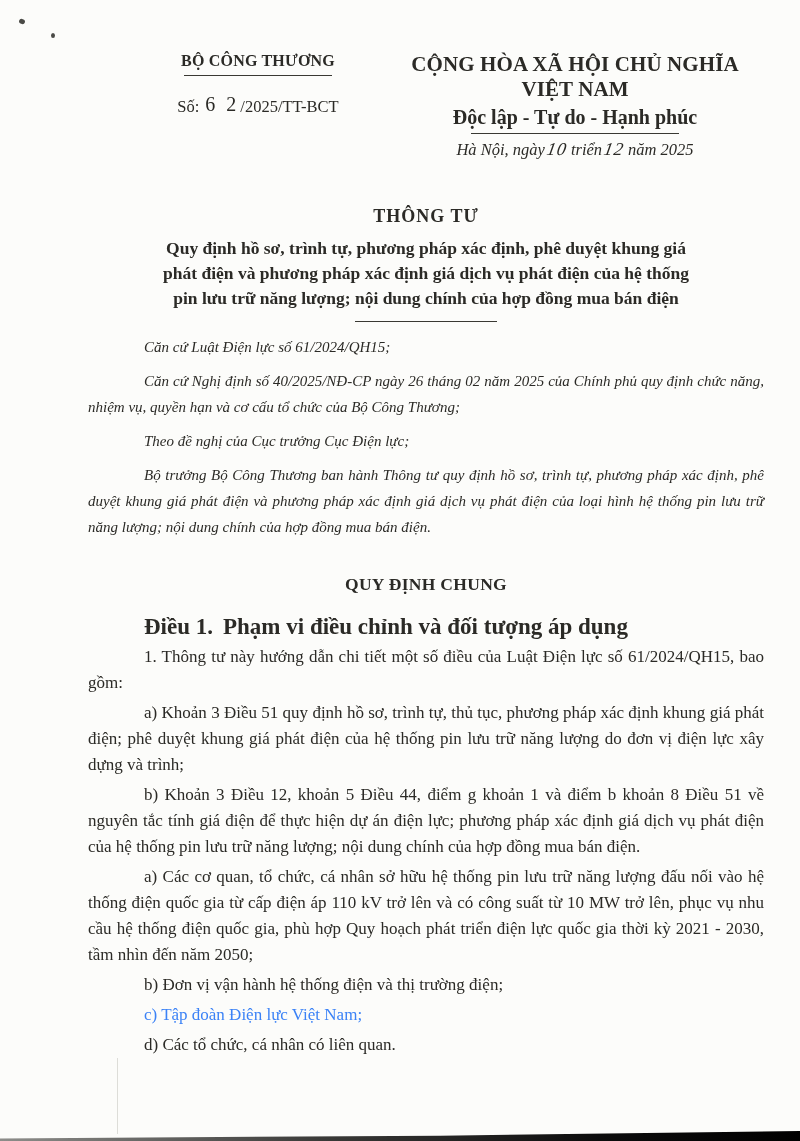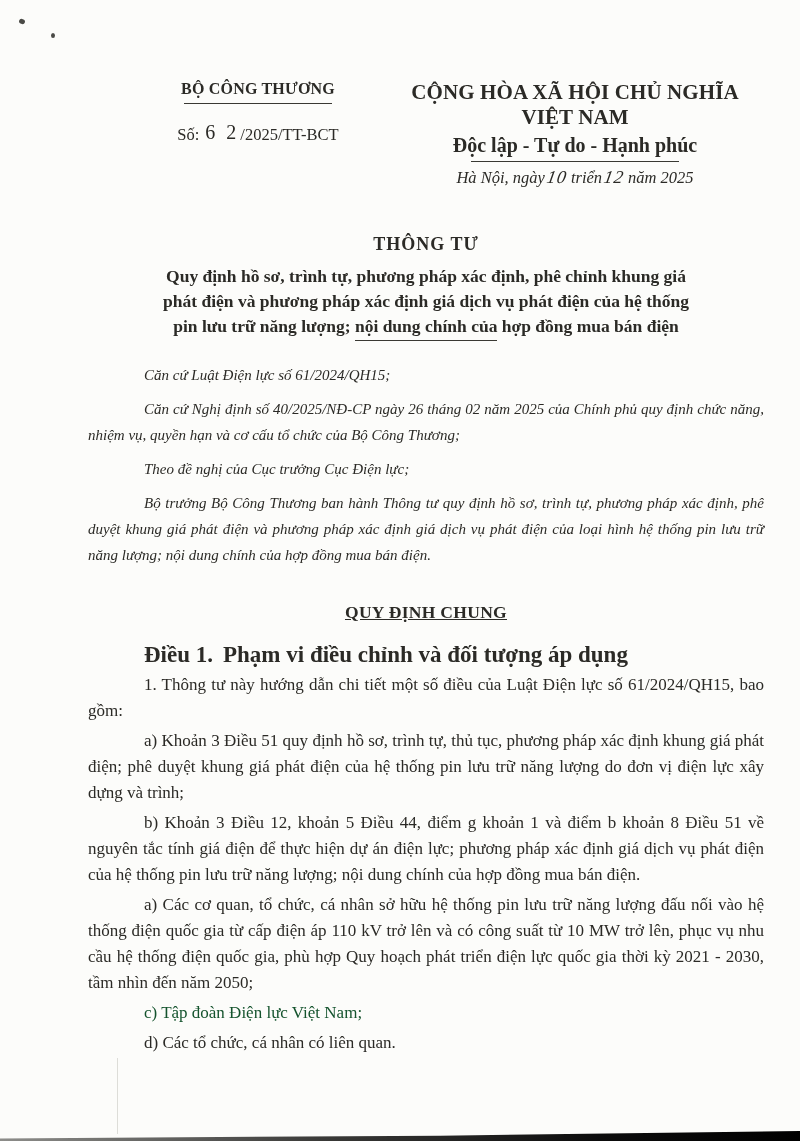--- a/index.html
+++ b/index.html
@@ -16,55 +16,55 @@
   .speck{position:absolute;background:#4a4a46;border-radius:50%;}
   .speck.s1{left:19px;top:19px;width:6px;height:5px;transform:rotate(20deg);}
   .speck.s2{left:51px;top:33px;width:4px;height:5px;}
   .fold-line{position:absolute;left:117px;top:1058px;width:1px;height:76px;background:#ddddd8;}
   .bottom-bar{
     position:absolute;left:0;bottom:0;width:100%;height:14px;
     background:linear-gradient(90deg,#8d8d8a,#3a3a38 40%,#0c0c0c 75%,#000);
     clip-path:polygon(0 82%, 55% 62%, 100% 28%, 100% 100%, 0 100%);
   }
   
-  .content{position:absolute;top:80px;left:88px;width:676px;}
+  .content{position:absolute;top:52px;left:88px;width:676px;}
   .doc-header{display:flex;justify-content:space-between;align-items:flex-start;}
   .h-left{width:240px;margin-left:50px;text-align:center;flex:none;}
   .h-right{width:378px;text-align:center;flex:none;}
   .org{font-weight:bold;font-size:16px;letter-spacing:0.2px;}
   .org-underline{width:148px;border-top:1.6px solid #3a3933;margin:5px auto 0;}
   .doc-number{margin-top:18px;font-size:16.5px;white-space:nowrap;}
   .hand-num{font-size:20px;letter-spacing:3px;display:inline-block;transform:translateY(-1px);margin:0 1px 0 6px;}
   .national{font-weight:bold;font-size:21px;letter-spacing:0.1px;}
   .motto{font-weight:bold;font-size:20px;margin-top:4px;}
   .motto-underline{width:208px;border-top:1.6px solid #3a3933;margin:4px auto 0;}
   .place-date{margin-top:5px;font-style:italic;font-size:16.5px;white-space:nowrap;}
   .hand-digit{display:inline-block;font-size:18px;transform:skewX(-10deg);letter-spacing:1px;margin:0 4px 0 2px;}
   
   .doc-type{margin-top:46px;text-align:center;font-weight:bold;font-size:18px;letter-spacing:1px;}
   .subtitle{margin-top:9px;text-align:center;font-weight:bold;font-size:17.5px;line-height:25px;}
-  .subtitle .u{border-bottom:1.7px solid #3a3933;padding-bottom:4px;}
+  .subtitle .u{border-bottom:1.7px solid #3a3933;padding-bottom:13px;}
   
   .preamble-block{margin-top:23px;}
   .preamble-block p{
     margin:8px 0 4px;font-style:italic;font-size:15px;line-height:26px;
     text-align:justify;text-indent:56px;
   }
   
   .chapter{margin-top:34px;text-align:center;font-weight:bold;}
   .chapter-label{font-size:17px;}
-  .chapter-title{font-size:17.5px;margin-top:4px;letter-spacing:0.3px;text-decoration:underline;}
+  .chapter-title{font-size:17.5px;margin-top:4px;letter-spacing:0.3px;}
   .article-heading{margin-top:19px;font-weight:bold;font-size:23px;text-indent:56px;}
   .article-heading .art-label{margin-right:10px;}
   
   .body-block p{
     margin:4px 0 0;font-size:17px;line-height:26px;
     text-align:justify;text-indent:56px;
   }
-  .body-block p.faded{color:#14532d;}
+  .body-block p.faded{color:#3b82f6;}
 </style>
 </head>
 <body>
 
 <div class="page">
 
   <div class="speck s1"></div>
   <div class="speck s2"></div>
 
   <div class="content">
@@ -83,21 +83,21 @@
         <div class="motto-underline"></div>
         <div class="place-date">
           <span>Hà Nội, ngày</span><span class="hand-digit">10</span><span>triển</span><span class="hand-digit">12</span><span>năm 2025</span>
         </div>
       </div>
     </div>
 
     <div class="doc-type">THÔNG TƯ</div>
 
     <div class="subtitle">
-      <div>Quy định hồ sơ, trình tự, phương pháp xác định, phê chỉnh khung giá</div>
+      <div>Quy định hồ sơ, trình tự, phương pháp xác định, phê duyệt khung giá</div>
       <div>phát điện và phương pháp xác định giá dịch vụ phát điện của hệ thống</div>
       <div><span>pin lưu trữ năng lượng; </span><span class="u">nội dung chính của</span><span> hợp đồng mua bán điện</span></div>
     </div>
 
     <div class="preamble-block">
       <p>Căn cứ Luật Điện lực số 61/2024/QH15;</p>
       <p>Căn cứ Nghị định số 40/2025/NĐ-CP ngày 26 tháng 02 năm 2025 của Chính phủ quy định chức năng, nhiệm vụ, quyền hạn và cơ cấu tổ chức của Bộ Công Thương;</p>
       <p>Theo đề nghị của Cục trưởng Cục Điện lực;</p>
       <p>Bộ trưởng Bộ Công Thương ban hành Thông tư quy định hồ sơ, trình tự, phương pháp xác định, phê duyệt khung giá phát điện và phương pháp xác định giá dịch vụ phát điện của loại hình hệ thống pin lưu trữ năng lượng; nội dung chính của hợp đồng mua bán điện.</p>
     </div>
@@ -108,20 +108,21 @@
 
     <div class="article-heading">
       <span class="art-label">Điều 1.</span><span>Phạm vi điều chỉnh và đối tượng áp dụng</span>
     </div>
 
     <div class="body-block">
       <p>1. Thông tư này hướng dẫn chi tiết một số điều của Luật Điện lực số 61/2024/QH15, bao gồm:</p>
       <p>a) Khoản 3 Điều 51 quy định hồ sơ, trình tự, thủ tục, phương pháp xác định khung giá phát điện; phê duyệt khung giá phát điện của hệ thống pin lưu trữ năng lượng do đơn vị điện lực xây dựng và trình;</p>
       <p>b) Khoản 3 Điều 12, khoản 5 Điều 44, điểm g khoản 1 và điểm b khoản 8 Điều 51 về nguyên tắc tính giá điện để thực hiện dự án điện lực; phương pháp xác định giá dịch vụ phát điện của hệ thống pin lưu trữ năng lượng; nội dung chính của hợp đồng mua bán điện.</p>
       <p>a) Các cơ quan, tổ chức, cá nhân sở hữu hệ thống pin lưu trữ năng lượng đấu nối vào hệ thống điện quốc gia từ cấp điện áp 110 kV trở lên và có công suất từ 10 MW trở lên, phục vụ nhu cầu hệ thống điện quốc gia, phù hợp Quy hoạch phát triển điện lực quốc gia thời kỳ 2021 - 2030, tầm nhìn đến năm 2050;</p>
+      <p>b) Đơn vị vận hành hệ thống điện và thị trường điện;</p>
       <p class="faded">c) Tập đoàn Điện lực Việt Nam;</p>
       <p>d) Các tổ chức, cá nhân có liên quan.</p>
     </div>
 
   </div>
 
   <div class="fold-line"></div>
   <div class="bottom-bar"></div>
 
 </div>

